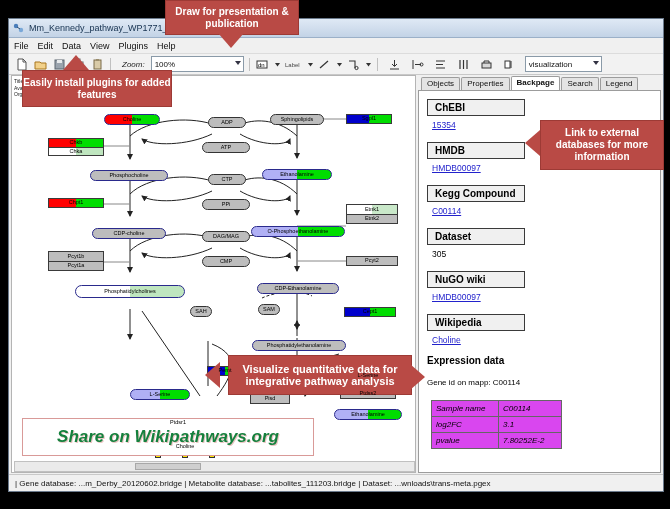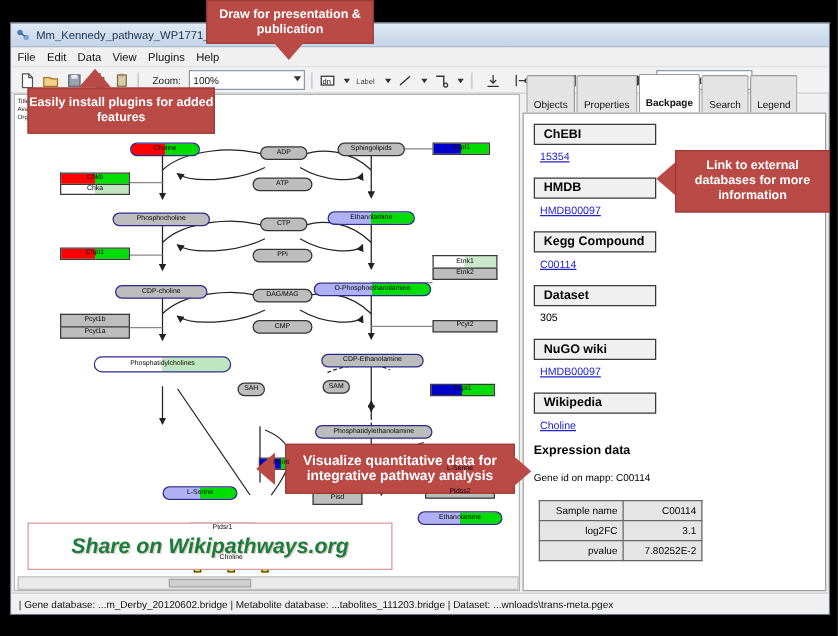--- a/index.html
+++ b/index.html
@@ -16,49 +16,49 @@
   .title-text{font-size:9px;color:#15314f;white-space:nowrap;overflow:hidden;}
 
   .menubar{height:15px;background:#f0f0f0;border-bottom:1px solid #dcdcdc;display:flex;align-items:center;
            padding-left:5px;gap:9px;}
   .menubar span{font-size:9px;color:#111;}
 
   .toolbar{height:20px;background:#f2f2f2;border-bottom:1px solid #c8c8c8;display:flex;align-items:center;
            padding-left:4px;gap:3px;}
   .tbtn{width:16px;height:16px;display:flex;align-items:center;justify-content:center;}
   .tsep{width:1px;height:13px;background:#c0c0c0;margin:0 2px;}
-  .zoomlbl{font-size:8px;color:#222;margin-left:6px;margin-right:3px;}
+  .zoomlbl{font-size:8px;color:#222;margin-left:6px;margin-right:3px;font-style:italic;}
   .combo{height:14px;border:1px solid #8a9aa8;background:#fff;display:flex;align-items:center;
          font-size:8px;color:#111;padding-left:3px;position:relative;}
   .combo .arrow{position:absolute;right:2px;top:4px;width:0;height:0;border-left:3px solid transparent;
         border-right:3px solid transparent;border-top:4px solid #334;}
   .zoomcombo{width:88px;}
   .viscombo{width:72px;margin-left:4px;}
 
   
   .body-area{position:absolute;left:0;top:54px;right:0;bottom:18px;display:flex;}
   .canvas-wrap{position:relative;flex:1;background:#fff;border:1px solid #b4b4b4;margin:2px 0 0 2px;overflow:hidden;}
   .side-wrap{width:243px;margin:2px 2px 0 2px;display:flex;flex-direction:column;}
 
   
   .tabs{display:flex;align-items:flex-end;height:15px;padding-left:3px;background:#f0f0f0;}
-  .tab{font-size:8px;padding:18px 5px 2px 5px;border:1px solid #9c9c9c;border-bottom:none;
+  .tab{font-size:8px;padding:1px 5px 2px 5px;border:1px solid #9c9c9c;border-bottom:none;
        background:#e4e4e4;color:#111;margin-right:1px;border-radius:2px 2px 0 0;}
   .tab.active{background:#fff;font-weight:bold;padding-bottom:3px;}
   .sidepanel{flex:1;background:#fff;border:1px solid #9c9c9c;overflow:hidden;position:relative;padding:6px 8px;}
 
   .dbbox{border:1px solid #3a3a3a;background:#f0f0f0;display:inline-block;padding:2px 7px;
          font-size:10px;font-weight:bold;color:#000;min-width:82px;}
   .dblink{font-size:8.5px;color:#2222cc;text-decoration:underline;display:block;margin:4px 0 10px 5px;}
   .dbplain{font-size:8.5px;color:#000;display:block;margin:4px 0 10px 5px;}
   .exp-hdr{font-size:10px;font-weight:bold;color:#000;margin:4px 0 12px 0;}
   .gid{font-size:8px;color:#000;margin-bottom:13px;}
   table.expt{border-collapse:collapse;margin-left:4px;}
-  table.expt td{border:1px solid #666;font-size:8px;text-align:right;padding:2px 4px;height:11px;
-                background:#e5e5e5;color:#000;}
+  table.expt td{border:1px solid #666;font-size:8px;text-align:left;padding:2px 4px;height:11px;
+                background:#d946ef;color:#000;font-style:italic;}
   table.expt td.k{width:58px;font-weight:normal;}
   table.expt td.v{width:54px;}
 
   
   .statusbar{position:absolute;left:0;bottom:0;width:100%;height:16px;background:#f0f0f0;
              border-top:1px solid #c9c9c9;display:flex;align-items:center;}
   .status-text{font-size:8px;color:#111;padding-left:6px;white-space:nowrap;}
 
   
   .hscroll{position:absolute;left:2px;right:0;bottom:0;height:9px;background:#eaeaea;border:1px solid #c0c0c0;}

